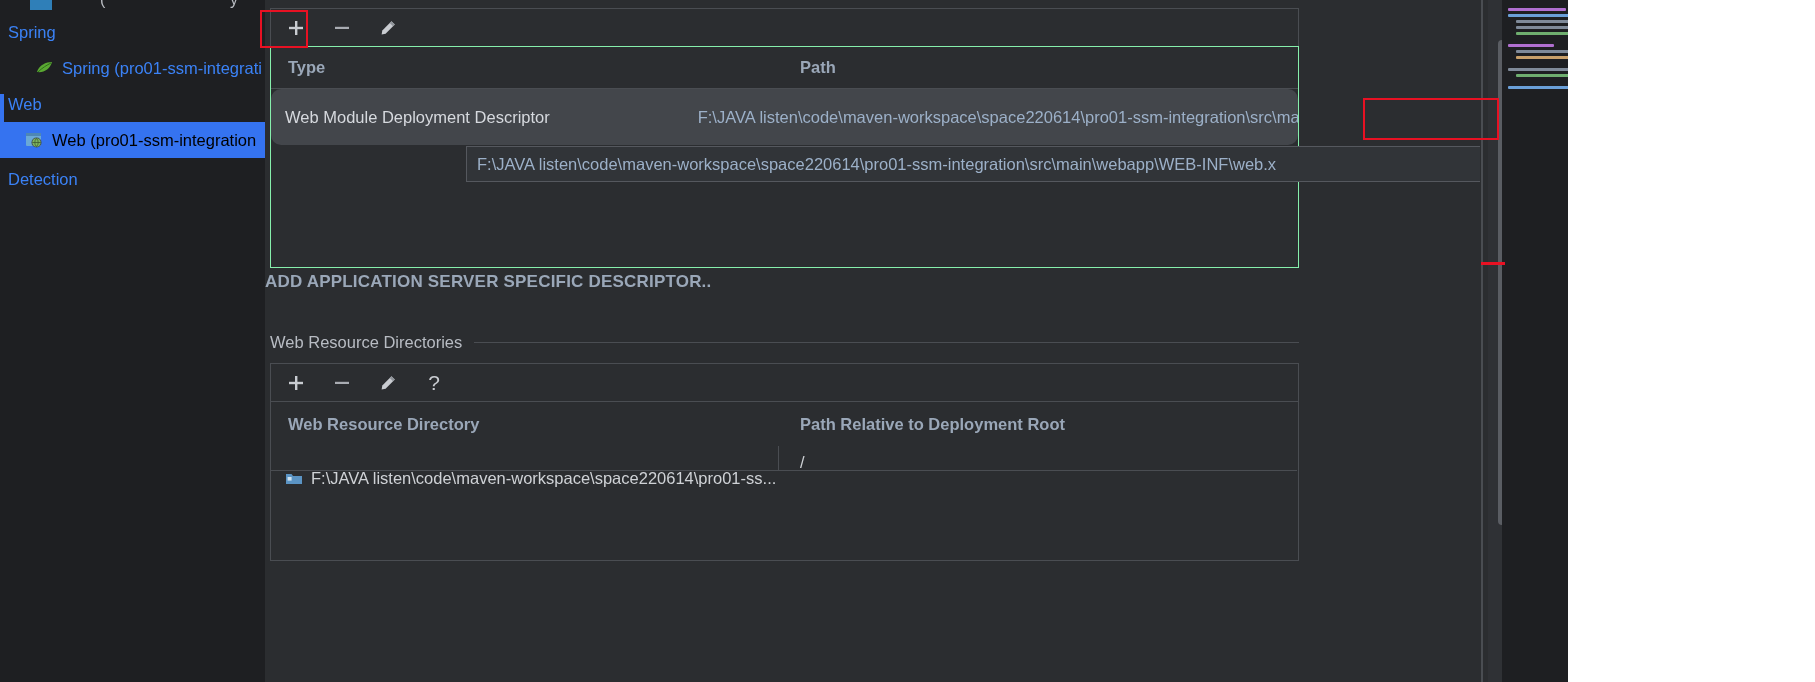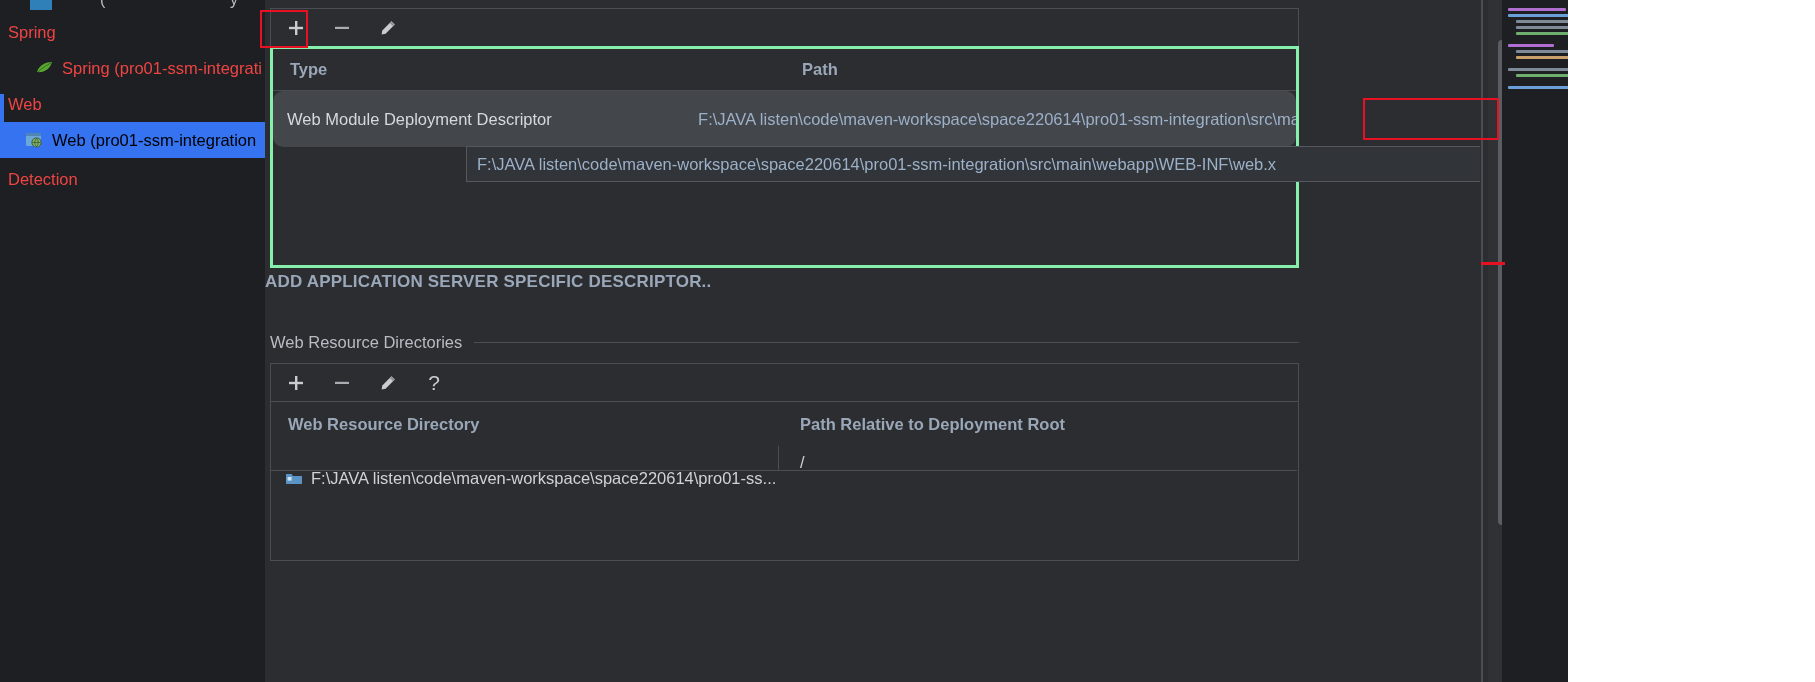--- a/index.html
+++ b/index.html
@@ -12,21 +12,21 @@
   .screen { position: relative; width: 1815px; height: 682px; background: #2b2d30; }
 
   
   .sidebar {
     position: absolute; left: 0; top: 0; width: 265px; height: 682px;
     background: #1e1f22; overflow: hidden;
   }
   .tree-row {
     position: absolute; left: 0; width: 265px; height: 36px;
     display: flex; align-items: center;
-    color: #ef4444; font-size: 16.5px; white-space: nowrap;
+    color: #3b82f6; font-size: 16.5px; white-space: nowrap;
   }
   .tree-row.group { padding-left: 8px; }
   .tree-row.child { padding-left: 34px; }
   .tree-row.selected { background: #3573f0; color: #000000; padding-left: 24px; }
   .tree-ico { width: 20px; height: 20px; margin-right: 8px; flex: 0 0 auto; position: relative; }
 
   .clipped-top {
     position: absolute; left: 0; top: 0; width: 265px; height: 14px;
     overflow: hidden;
   }
@@ -62,21 +62,21 @@
 
   .redbox {
     position: absolute; border: 2px solid #e81123; pointer-events: none;
   }
   #redbox-plus { left: 260px; top: 10px; width: 48px; height: 38px; }
   #redbox-path { left: 1363px; top: 98px; width: 136px; height: 42px; }
   #redbox-tick { left: 1481px; top: 262px; width: 24px; height: 3px; border: none; background: #e81123; }
 
   .table {
     position: absolute; left: 5px; top: 46px; width: 1029px; height: 222px;
-    border: 3px solid #86efac; background: #2b2d30; overflow: hidden;
+    border: 1px solid #86efac; background: #2b2d30; overflow: hidden;
   }
   .thead {
     height: 42px; display: flex; align-items: center;
     border-bottom: 1px solid #4a4d52; background: #2b2d30;
   }
   .th {
     color: #9aa7b8; font-size: 16.5px; font-weight: bold; white-space: nowrap;
   }
   .th.c1 { padding-left: 17px; width: 513px; }
   .th.c2 { padding-left: 16px; }

